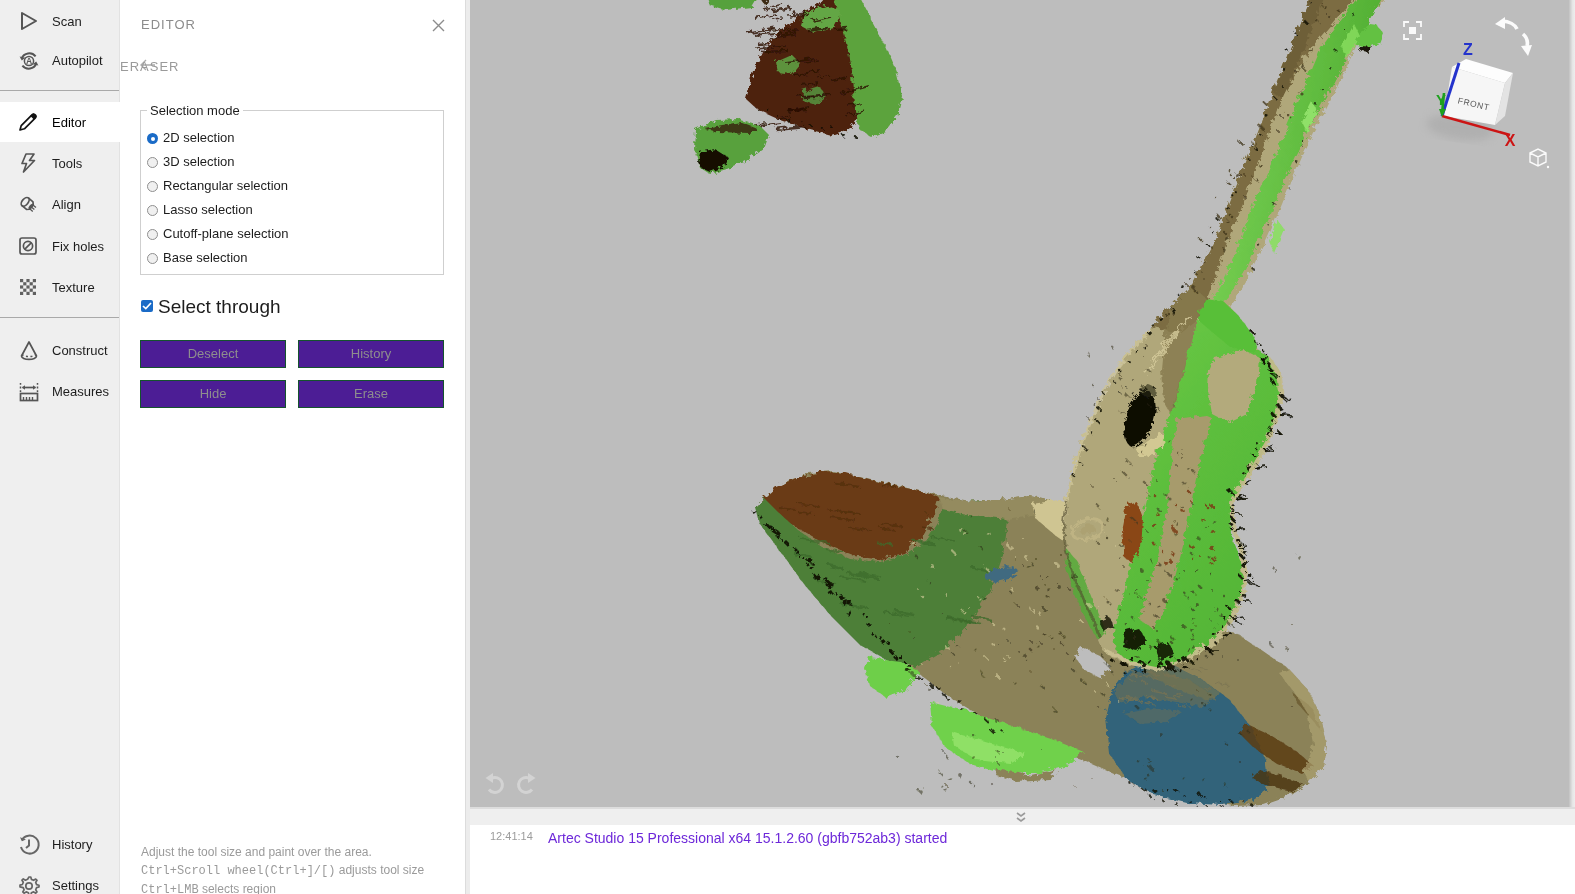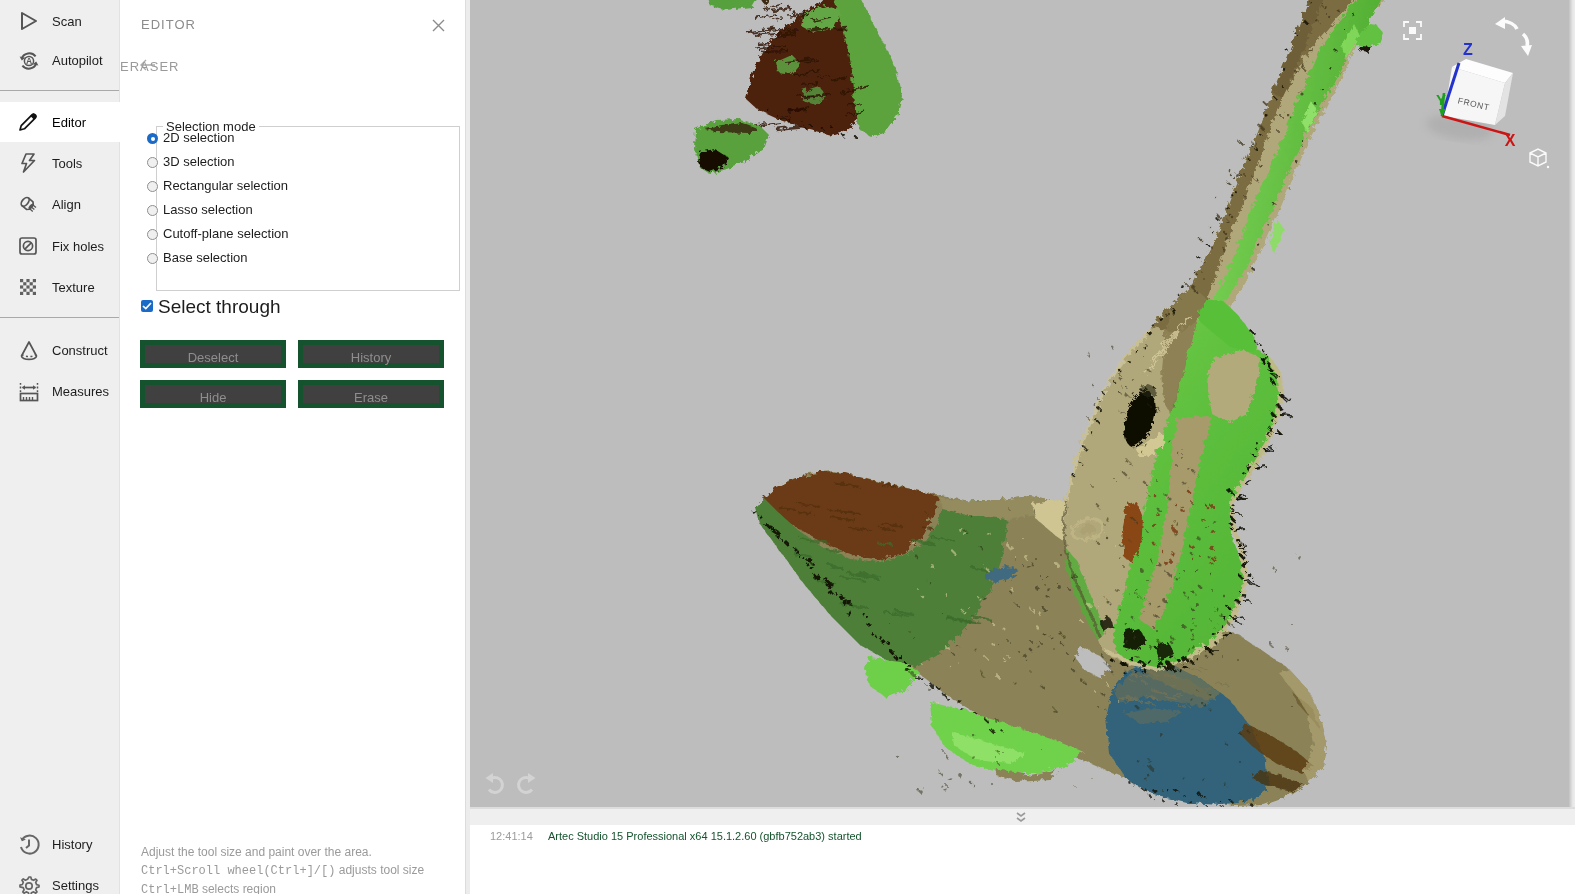--- a/index.html
+++ b/index.html
@@ -12,42 +12,42 @@
   .sitem svg{position:absolute;left:17px;top:50%;margin-top:-11px;}
   .sitem .lbl{position:absolute;left:52px;top:50%;transform:translateY(-50%);
       font-size:13px;color:#1d1d1d;white-space:nowrap;}
   .sep{position:absolute;left:0;width:119px;height:0;border-top:1px solid #a9a9a9;}
   #selrow{position:absolute;left:0;top:102px;width:120px;height:40px;background:#ffffff;}
   
   #panel{left:120px;top:0;width:345px;height:894px;background:#ffffff;}
   #pstrip{left:465px;top:0;width:5px;height:894px;background:#ececec;border-left:1px solid #dcdcdc;box-sizing:border-box;}
   .ptitle{position:absolute;left:21px;top:17px;font-size:13px;color:#8c8c8c;letter-spacing:1px;}
   .eraser{position:absolute;left:0;top:59px;width:345px;text-align:left;font-size:13px;color:#9a9a9a;letter-spacing:1px;}
-  fieldset{position:absolute;left:20px;top:103px;width:304px;height:172px;margin:16px;padding:0;
+  fieldset{position:absolute;left:20px;top:103px;width:304px;height:172px;margin:0;padding:0;
      border:1px solid #cfcfcf;box-sizing:border-box;}
   legend{font-size:13px;color:#1d1d1d;margin-left:6px;padding:0 3px;}
   .radio-row{position:absolute;left:27px;font-size:13px;color:#1d1d1d;white-space:nowrap;height:14px;line-height:14px;}
   .rad{display:inline-block;width:11px;height:11px;border-radius:50%;background:#f0f0f0;
        border:1px solid #8f8f8f;box-sizing:border-box;vertical-align:-2px;margin-right:5px;}
   .rad.on{background:#1a6bc7;border:none;position:relative;}
   .rad.on:after{content:"";position:absolute;left:3.5px;top:3.5px;width:4px;height:4px;border-radius:50%;background:#fff;}
   .chk{position:absolute;left:21px;top:300px;width:12px;height:12px;background:#1a6bc7;border-radius:2px;}
   .chk svg{position:absolute;left:1px;top:2px;}
   .chklbl{position:absolute;left:38px;top:300px;font-size:19px;color:#1d1d1d;height:14px;line-height:14px;}
-  .btn{position:absolute;width:146px;height:28px;border:5px solid #14532d;background:#404040;
+  .btn{position:absolute;width:146px;height:28px;border:1px solid #14532d;background:#4c1d95;
        box-sizing:border-box;text-align:center;line-height:26px;font-size:13px;color:#8e8e8e;}
   .help{position:absolute;left:21px;font-size:12px;color:#9a9a9a;white-space:nowrap;}
   .mono{font-family:"Liberation Mono",monospace;font-size:12px;color:#9a9a9a;}
   
   #vp{left:470px;top:0;width:1099px;height:807px;background:#bdbdbd;}
   #rstrip{left:1569px;top:0;width:6px;height:825px;background:linear-gradient(to right,#c2c2c2,#e6e6e6 60%,#ededed);}
   #collapse{left:470px;top:807px;width:1105px;height:18px;background:#efefef;border-top:2px solid #ddd;box-sizing:border-box;}
   #log{left:470px;top:825px;width:1105px;height:69px;background:#ffffff;}
   #log .time{position:absolute;left:20px;top:5px;font-size:11px;color:#9c9c9c;}
-  #log .msg{position:absolute;left:78px;top:5px;font-size:11px;color:#14532d;}
+  #log .msg{position:absolute;left:78px;top:5px;font-size:14px;color:#6d28d9;}
 </style>
 </head>
 <body>
 <div id="sidebar" class="abs"></div>
 
 <div id="selrow"></div>
 <div class="sitem" style="top:0px">
   <svg width="22" height="22" viewBox="0 0 22 22">
       <path d="M5 3 L19 11 L5 19 Z" fill="none" stroke="#555" stroke-width="2" stroke-linejoin="round"></path>
     </svg>

